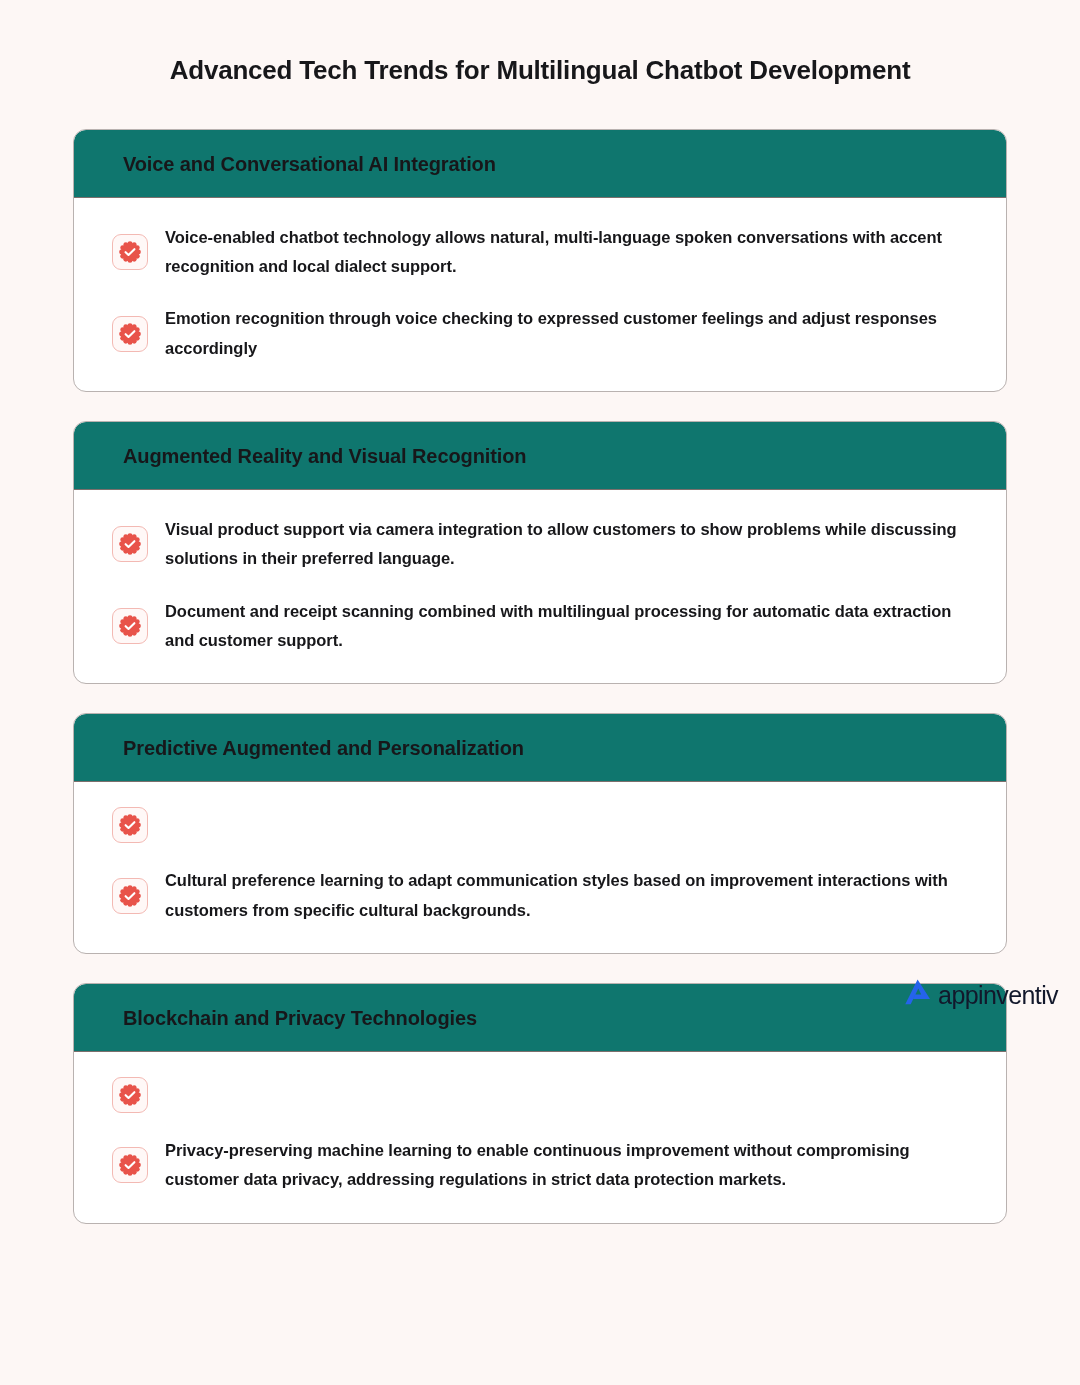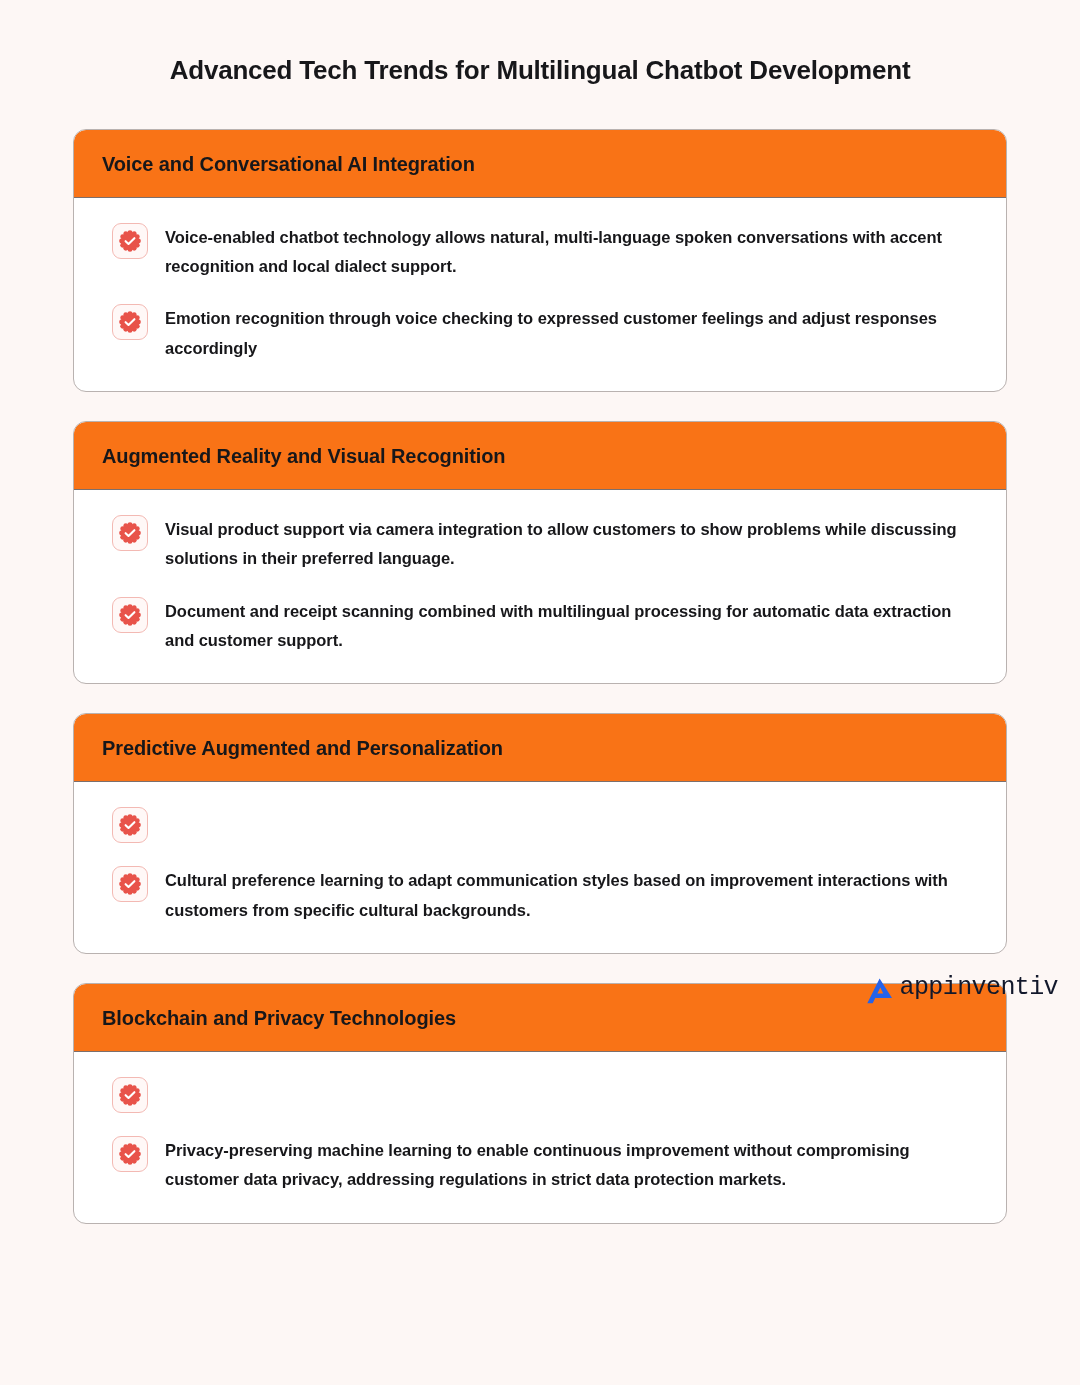--- a/index.html
+++ b/index.html
@@ -48,45 +48,45 @@
 
   
   .card {
     background: #ffffff;
     border: 1px solid #b9b2b0;
     border-radius: 13px;
     overflow: hidden;
   }
 
   .card-header {
-    background: #f97316;
+    background: #0f766e;
     border-bottom: 1px solid #7c6f6c;
     border-radius: 12px 12px 0 0;
-    padding: 22px 48px 21px 28px;
+    padding: 22px 48px 21px 49px;
   }
 
   .card-header-title {
     font-size: 20px;
     font-weight: 700;
     color: #17171a;
     letter-spacing: -0.1px;
     line-height: 1.2;
   }
 
   .card-body {
     padding: 24px 44px 28px 38px;
     display: flex;
     flex-direction: column;
     gap: 22px;
   }
 
   
   .bullet {
     display: flex;
-    align-items: flex-start;
+    align-items: center;
     gap: 17px;
   }
 
   .bullet-icon {
     flex: 0 0 auto;
     width: 36px;
     height: 36px;
     border: 1px solid #F3B9B3;
     border-radius: 9px;
     background: #FFF8F7;
@@ -107,22 +107,22 @@
     padding-top: 1px;
     max-width: 800px;
   }
 
   
   .footer {
     position: absolute;
     right: 22px;
     bottom: 18px;
     display: flex;
+    align-items: center;
     gap: 3px;
-    font-family: Liberation Mono, monospace;
   }
 
   .logo-mark { display: block; }
 
   .logo-text {
     font-size: 25px;
     font-weight: 400;
     color: #12182b;
     letter-spacing: -0.6px;
     line-height: 1;

